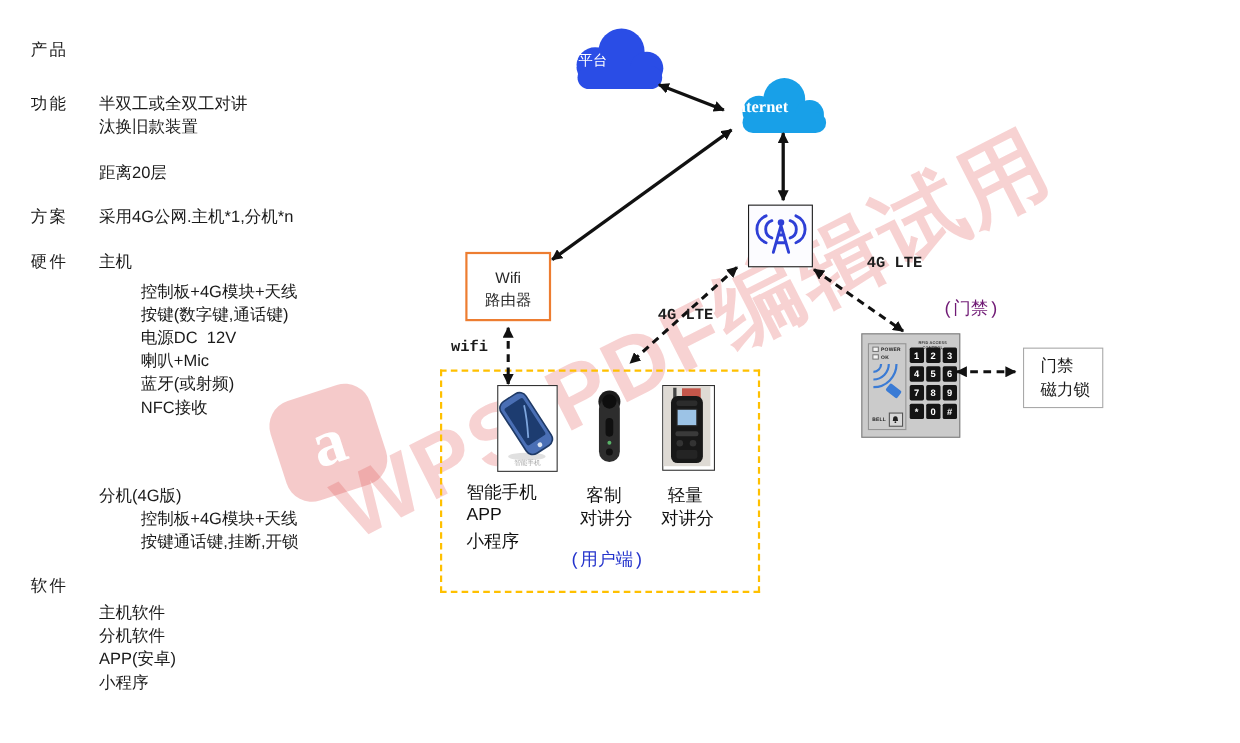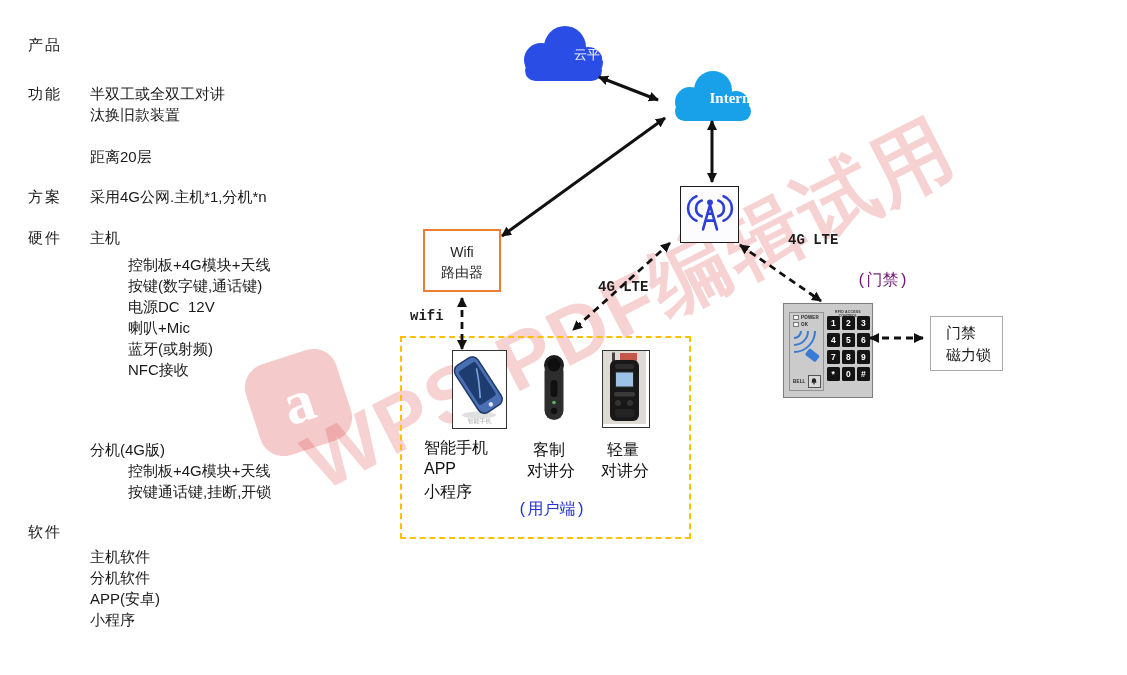--- a/index.html
+++ b/index.html
@@ -16,21 +16,21 @@
            transform:rotate(-27deg);z-index:2;pointer-events:none;white-space:nowrap;}
   .wm-logo{position:absolute;left:251px;top:355px;width:95px;height:95px;border-radius:24px;
            background:rgba(224,90,90,0.32);transform:rotate(-18deg);z-index:3;
            display:flex;align-items:center;justify-content:center;pointer-events:none;}
   .wm-glyph{color:#fff;font-size:60px;font-weight:bold;font-family:"Liberation Serif",serif;}
 
   
   .cloud{position:absolute;z-index:10;}
   .cloud svg{display:block;}
   .cloud-label{position:absolute;left:0;right:0;top:50%;transform:translateY(-55%);
-               text-align:right;color:#fff;}
+               text-align:left;color:#fff;}
   .cloud-platform{left:513px;top:20px;width:100px;height:72px;}
   .cloud-platform .cloud-label{font-size:13px;}
   .cloud-internet{left:664px;top:68px;width:98px;height:62px;font-family:Liberation Serif, serif;}
   .cloud-internet .cloud-label{font-size:15px;font-weight:bold;}
 
   
   .antenna-box{position:absolute;left:680px;top:186px;width:57px;height:55px;background:#fcfcff;
                border:1.5px solid #1c1c1c;z-index:10;display:flex;align-items:center;justify-content:center;}
 
   

